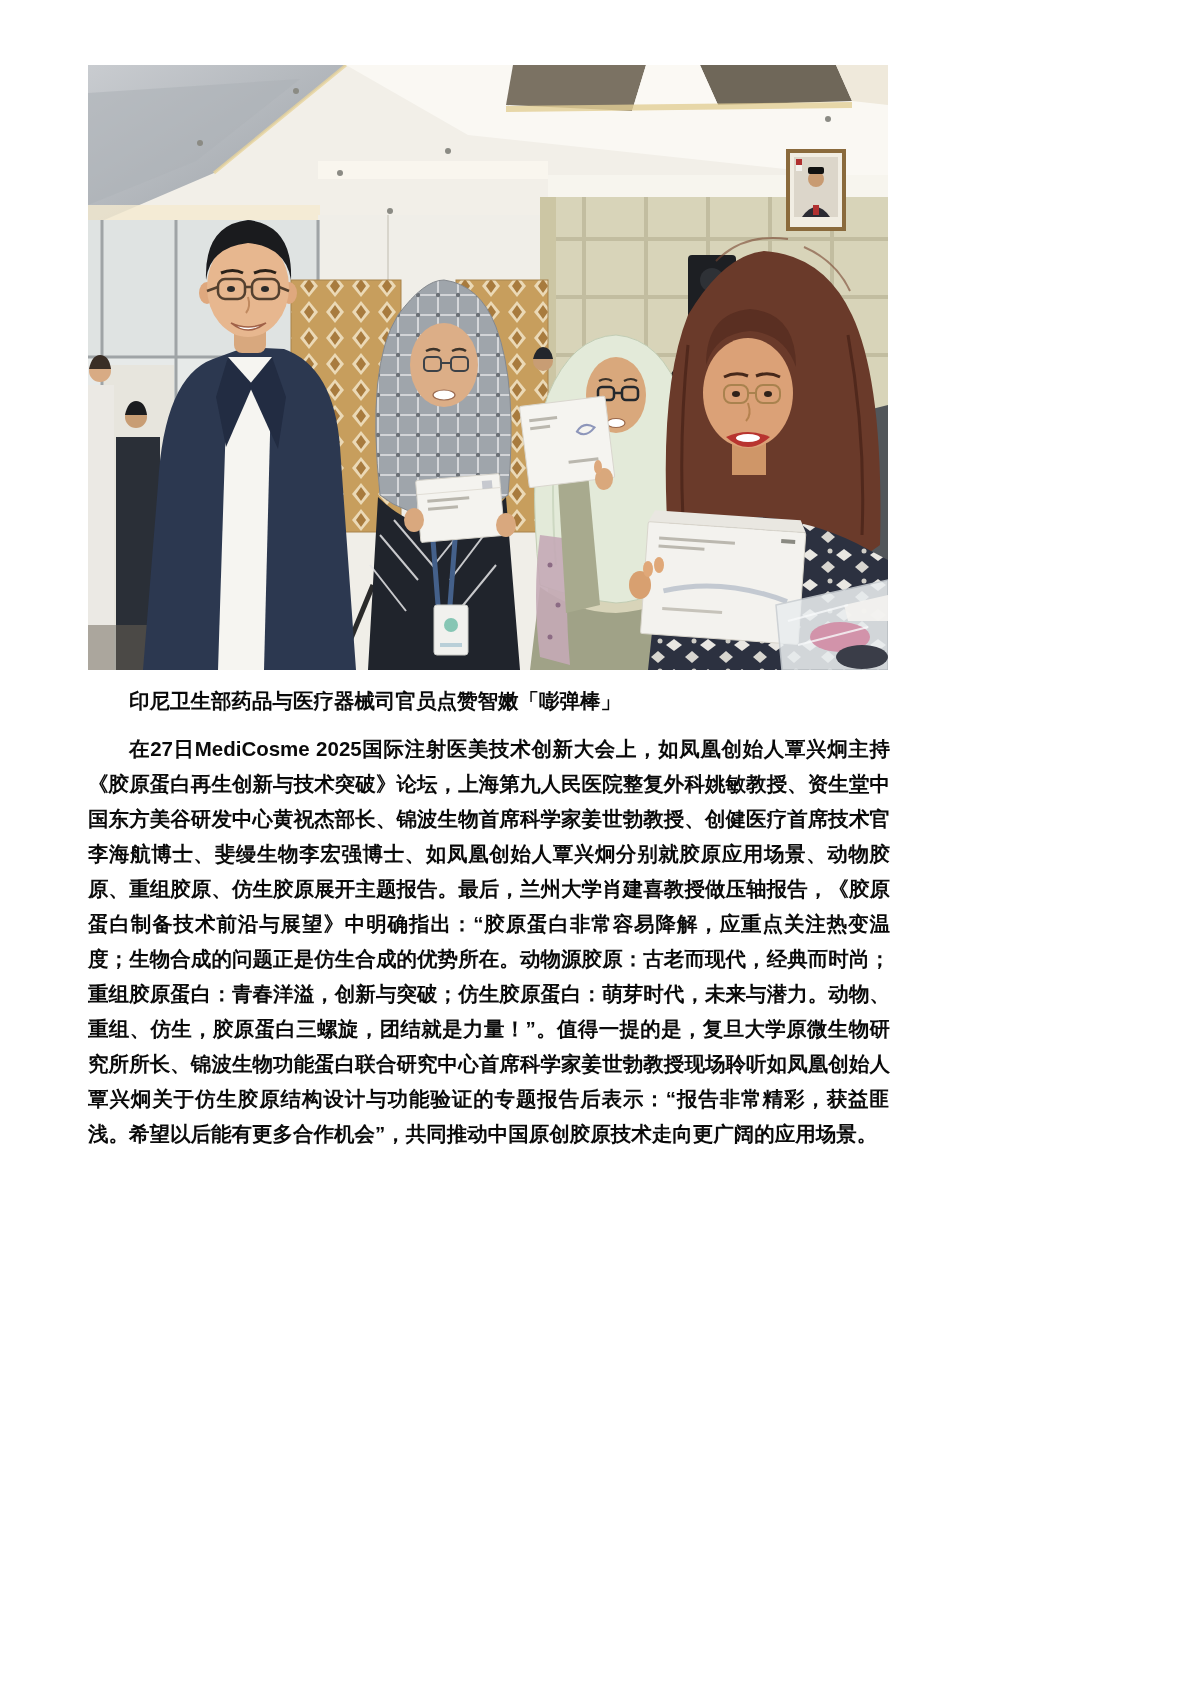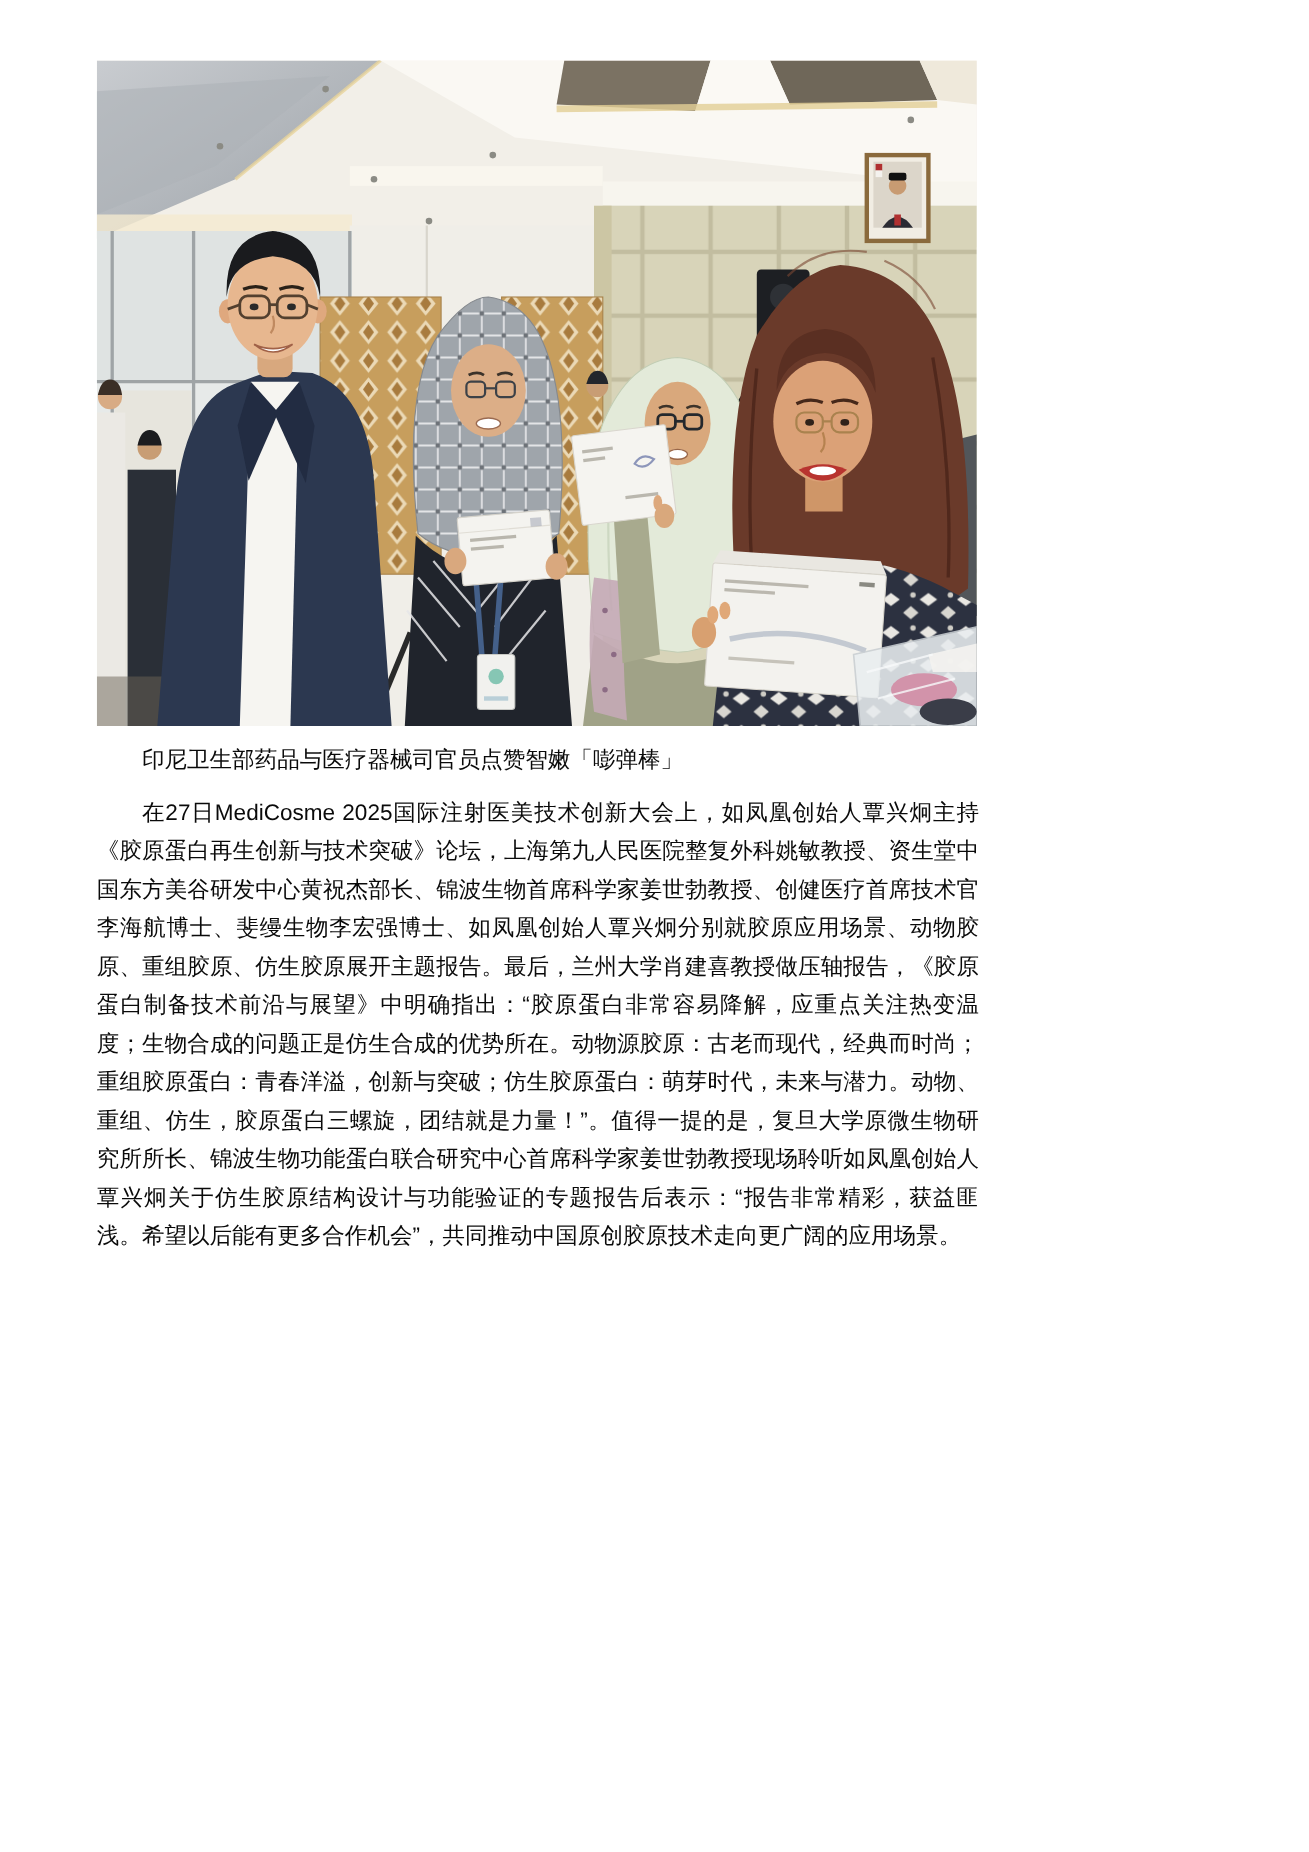--- a/index.html
+++ b/index.html
@@ -1,21 +1,21 @@
 <!DOCTYPE html>
 <html><head>
 <meta charset="utf-8">
 <style>
   html,body{margin:0;padding:0;}
   body{
     width:1190px;height:1684px;background:#ffffff;
     font-family:"Liberation Sans","DejaVu Sans",sans-serif;
   }
   .page{position:relative;width:1190px;height:1684px;overflow:hidden;background:#ffffff;}
-  .content{position:absolute;left:88px;top:55px;width:802px;}
+  .content{position:absolute;left:88px;top:65px;width:802px;font-weight:bold;}
   .photo{display:block;width:800px;height:605px;}
   .para{
     font-size:20.5px;line-height:35px;color:#0a0a0a;
     text-align:justify;text-indent:2em;margin:13px 0 0 0;
   }
   .para.p3{}
 </style>
 </head>
 <body>
 

